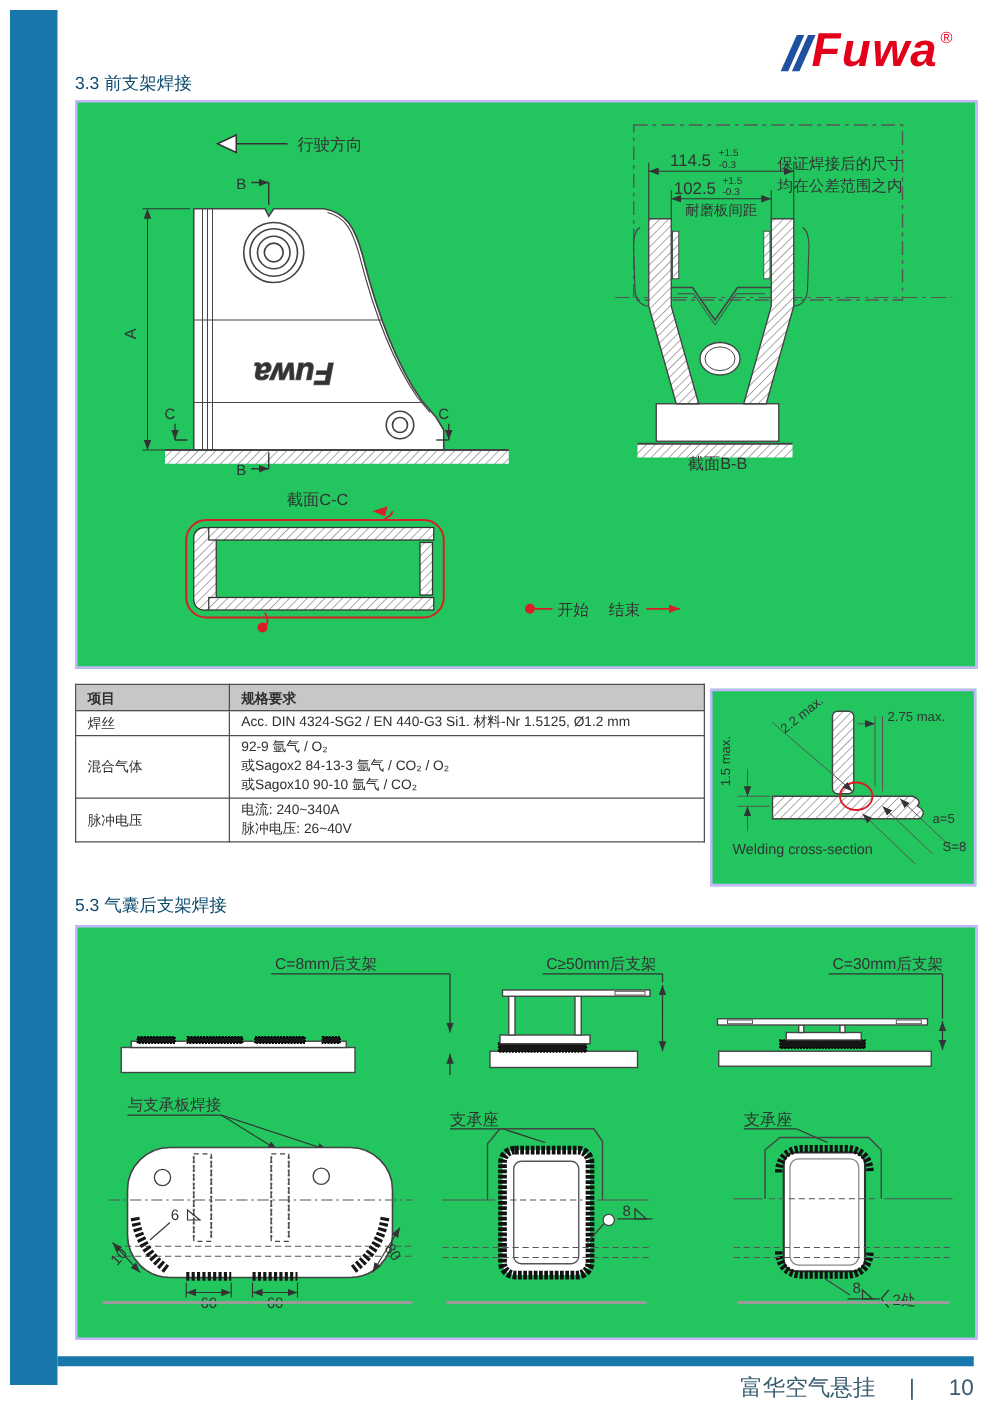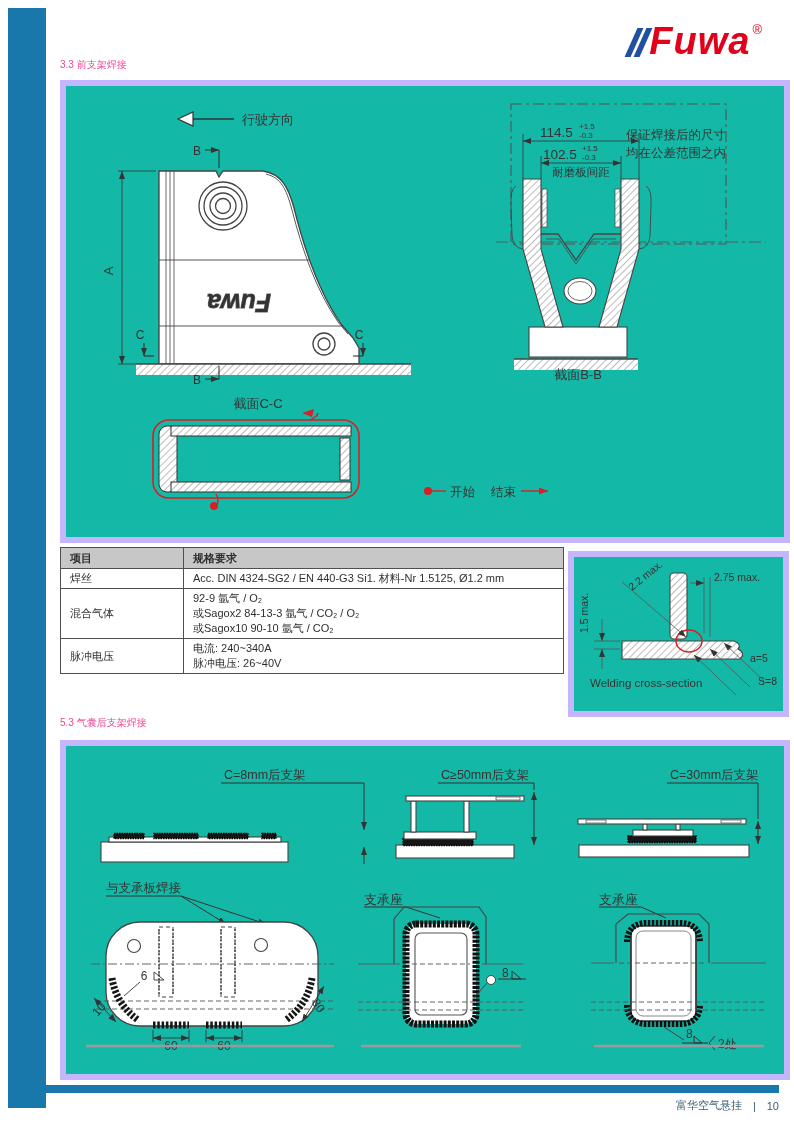--- a/index.html
+++ b/index.html
@@ -3,29 +3,29 @@
 <meta charset="utf-8">
 <style>
   html,body{margin:0;padding:0}
   body{width:794px;height:1123px;position:relative;background:#fff;overflow:hidden;
        font-family:"Liberation Sans","DejaVu Sans",sans-serif;color:#333}
   .sidebar{position:absolute;left:8px;top:8px;width:38px;height:1100px;background:#1878ab}
   .logo{position:absolute;top:22px;right:32px;display:flex;align-items:flex-start}
   .logo .slash{width:6px;height:29px;background:#2050a0;transform:skewX(-24deg);margin-right:3px;margin-top:6px}
   .logo .word{font-size:38px;font-weight:bold;font-style:italic;color:#e2001a;letter-spacing:1px;line-height:1}
   .logo .reg{font-size:13px;color:#e2001a;margin-left:2px;margin-top:0}
-  .sec-title{position:absolute;font-size:10px;color:#ec4899}
-  .drawbox{position:absolute;border:6px solid #c4b5fd;background:#14b8a6}
+  .sec-title{position:absolute;font-size:14px;color:#0c4a6e}
+  .drawbox{position:absolute;border:2px solid #c4b5fd;background:#22c55e}
   table.spec{position:absolute;left:60px;top:547px;width:504px;border-collapse:collapse;font-size:11px;table-layout:fixed}
   table.spec th,table.spec td{border:1px solid #4f4f4f;padding:2px 9px;text-align:left;vertical-align:middle;color:#2f2f2f}
   table.spec th{background:#c7c7c7;font-weight:bold;height:16px}
   table.spec .ln{line-height:15px}
   svg text{fill:#333;font-family:"Liberation Sans","DejaVu Sans",sans-serif}
   .footer-bar{position:absolute;left:46px;top:1085px;width:733px;height:8px;background:#1878ab}
-  .footer-text{position:absolute;right:15px;top:1098px;font-size:11px;color:#3a5e70;display:flex;gap:11px;align-items:center}
+  .footer-text{position:absolute;right:15px;top:1098px;font-size:18px;color:#3a5e70;display:flex;gap:27px;align-items:center}
 </style>
 </head>
 <body>
 
 <svg width="0" height="0" style="position:absolute">
   <defs>
     <pattern id="hatch" width="5" height="5" patternUnits="userSpaceOnUse" patternTransform="rotate(45)">
       <rect width="5" height="5" fill="#fff"></rect>
       <line x1="0" y1="0" x2="0" y2="5" stroke="#777" stroke-width="1"></line>
     </pattern>

